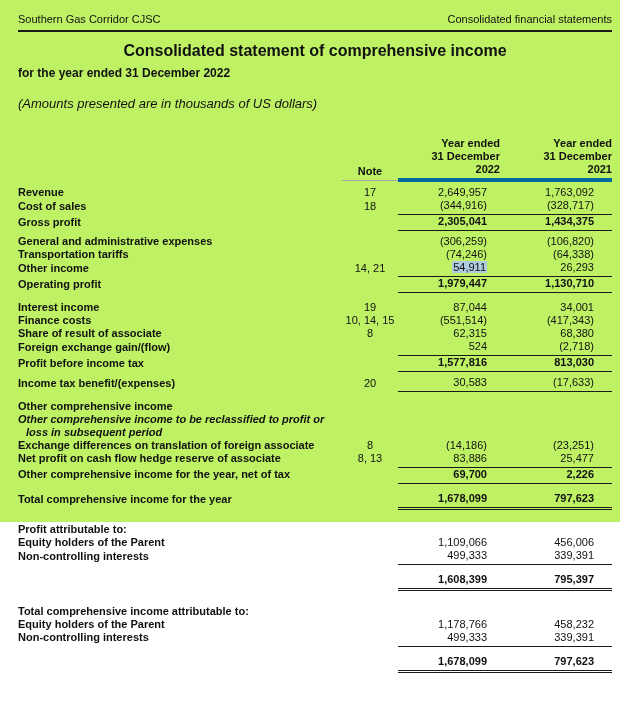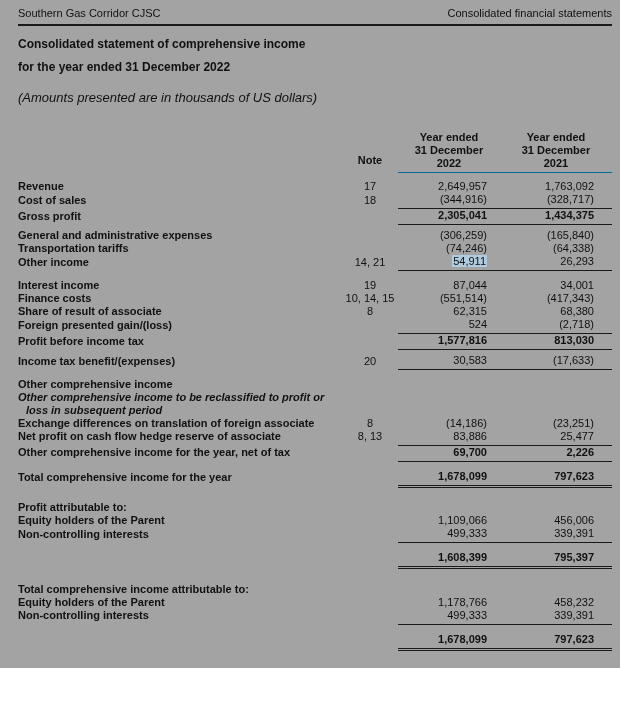--- a/index.html
+++ b/index.html
@@ -4,52 +4,52 @@
 <style>
   * { box-sizing: border-box; }
   html, body { margin: 0; padding: 0; background: #ffffff; }
   body {
     width: 620px; height: 707px;
     font-family: "Liberation Sans", "DejaVu Sans", sans-serif;
     color: #111;
     overflow: hidden;
   }
   .page {
-    width: 620px; height: 668px;
-    padding: 7px 8px 0 18px;
-    background: #a3a3a3;
+    width: 620px; height: 522px;
+    padding: 13px 8px 0 18px;
+    background: #bef264;
   }
   
   .doc-header {
     display: flex; justify-content: space-between; align-items: flex-end;
     font-size: 11px; line-height: 13px;
     padding-bottom: 4px;
     border-bottom: 2px solid #1a1a1a;
   }
   
-  .title-line1 { font-size: 12px; font-weight: bold; margin: 12px 0 0 0; line-height: 13px; }
+  .title-line1 { font-size: 16px; font-weight: bold; margin: 12px 0 0 0; line-height: 13px; text-align: center; }
   .title-line2 { font-size: 12px; font-weight: bold; margin: 10px 0 17px 0; line-height: 13px; }
   .subtitle    { font-size: 13px; font-style: italic; margin: 9px 0 0 0; line-height: 13px; }
 
   
   table.fin {
     border-collapse: collapse;
     table-layout: fixed;
     width: 594px;
     margin-top: 27px;
     font-size: 11px; line-height: 13px;
   }
   col.c-label { width: 324px; }
   col.c-note  { width: 56px; }
   col.c-2022  { width: 102px; }
   col.c-2021  { width: 112px; }
 
   th { font-weight: bold; vertical-align: bottom; padding: 0 0 2px 0; }
-  th.h-note { text-align: center; border-bottom: 7px solid #a3a3a3; }
-  th.h-year { text-align: center; white-space: pre-line; border-bottom: 1px solid #0369a1; }
+  th.h-note { text-align: center; border-bottom: 1px solid #a3a3a3; }
+  th.h-year { text-align: right; white-space: pre-line; border-bottom: 4px solid #0369a1; }
 
   td { padding: 0; vertical-align: bottom; }
   td.label { text-align: left; font-weight: bold; }
   td.note  { text-align: center; }
   td.num   { text-align: right; }
   td.v2022 { padding-right: 13px; }
   td.v2021 { padding-right: 18px; }
 
   tbody tr:first-child td { padding-top: 4px; }
 
@@ -119,54 +119,60 @@
         <tr class="bold rule-single">
           <td class="label">Gross profit</td>
           <td class="note"></td>
           <td class="num v2022">2,305,041</td>
           <td class="num v2021">1,434,375</td>
         </tr>
         <tr class="gap-sm">
           <td class="label">General and administrative expenses</td>
           <td class="note"></td>
           <td class="num v2022">(306,259)</td>
-          <td class="num v2021">(165,840)</td>
+          <td class="num v2021">(106,820)</td>
         </tr>
         <tr>
           <td class="label">Transportation tariffs</td>
           <td class="note"></td>
           <td class="num v2022">(74,246)</td>
           <td class="num v2021">(64,338)</td>
         </tr>
         <tr class="rule-single">
           <td class="label">Other income</td>
           <td class="note">14, 21</td>
           <td class="num v2022"><span class="highlight" style="background: rgb(174, 203, 223);">54,911</span></td>
           <td class="num v2021">26,293</td>
+        </tr>
+        <tr class="bold rule-single">
+          <td class="label">Operating profit</td>
+          <td class="note"></td>
+          <td class="num v2022">1,979,447</td>
+          <td class="num v2021">1,130,710</td>
         </tr>
         <tr class="gap-md">
           <td class="label">Interest income</td>
           <td class="note">19</td>
           <td class="num v2022">87,044</td>
           <td class="num v2021">34,001</td>
         </tr>
         <tr>
           <td class="label">Finance costs</td>
           <td class="note">10, 14, 15</td>
           <td class="num v2022">(551,514)</td>
           <td class="num v2021">(417,343)</td>
         </tr>
         <tr>
           <td class="label">Share of result of associate</td>
           <td class="note">8</td>
           <td class="num v2022">62,315</td>
           <td class="num v2021">68,380</td>
         </tr>
         <tr class="rule-single">
-          <td class="label">Foreign presented gain/(loss)</td>
+          <td class="label">Foreign exchange gain/(flow)</td>
           <td class="note"></td>
           <td class="num v2022">524</td>
           <td class="num v2021">(2,718)</td>
         </tr>
         <tr class="bold rule-single">
           <td class="label">Profit before income tax</td>
           <td class="note"></td>
           <td class="num v2022">1,577,816</td>
           <td class="num v2021">813,030</td>
         </tr>

